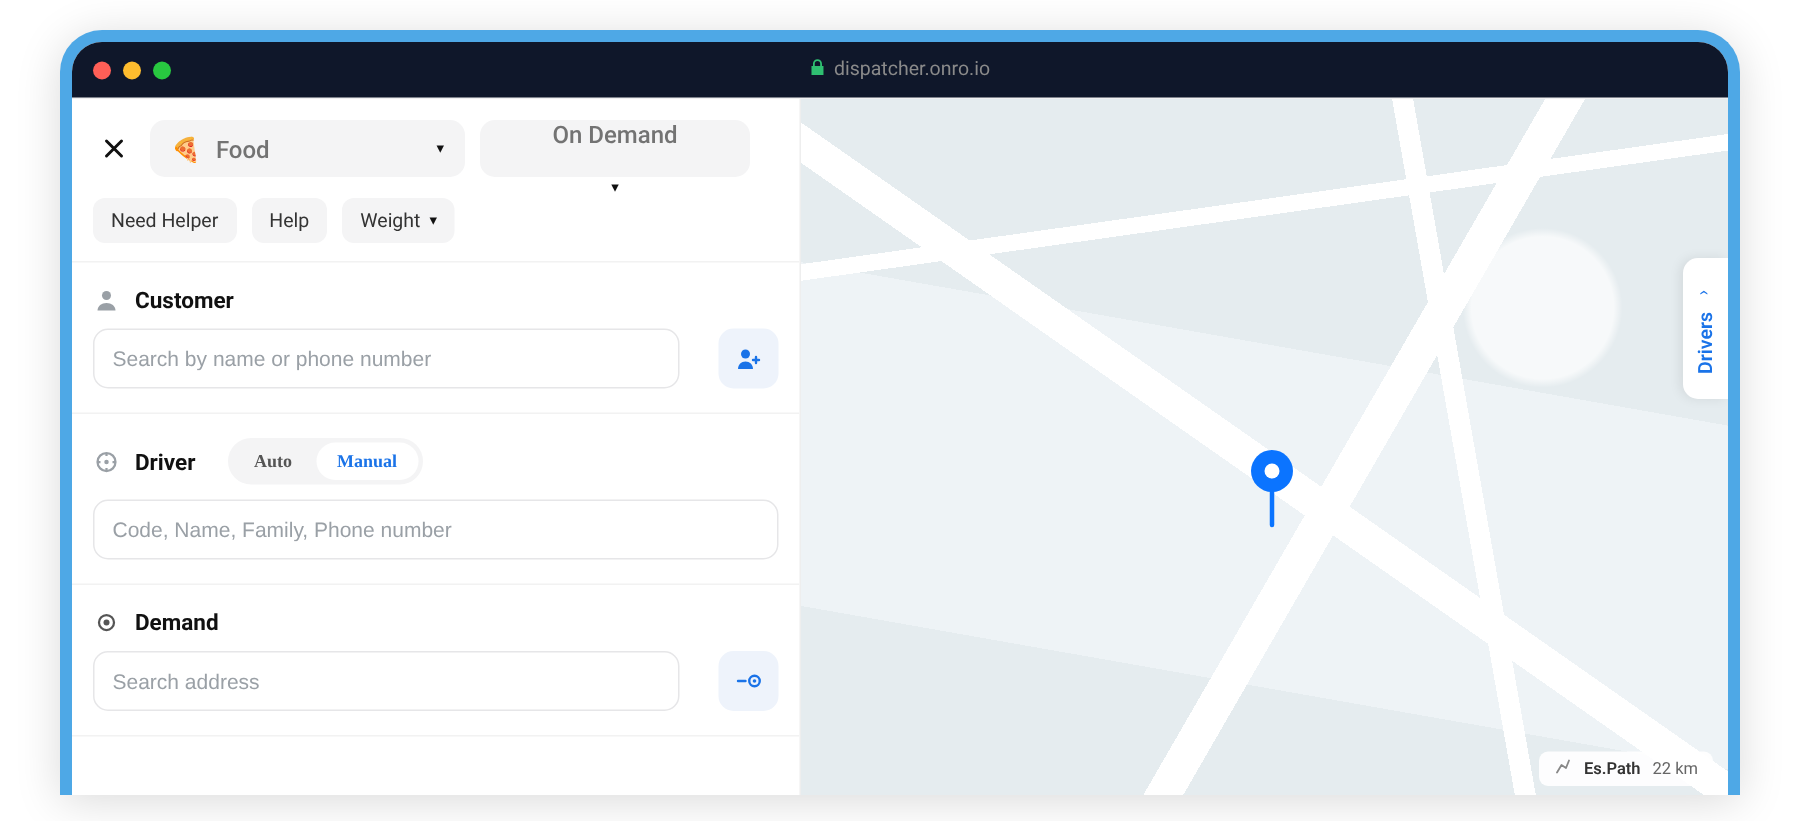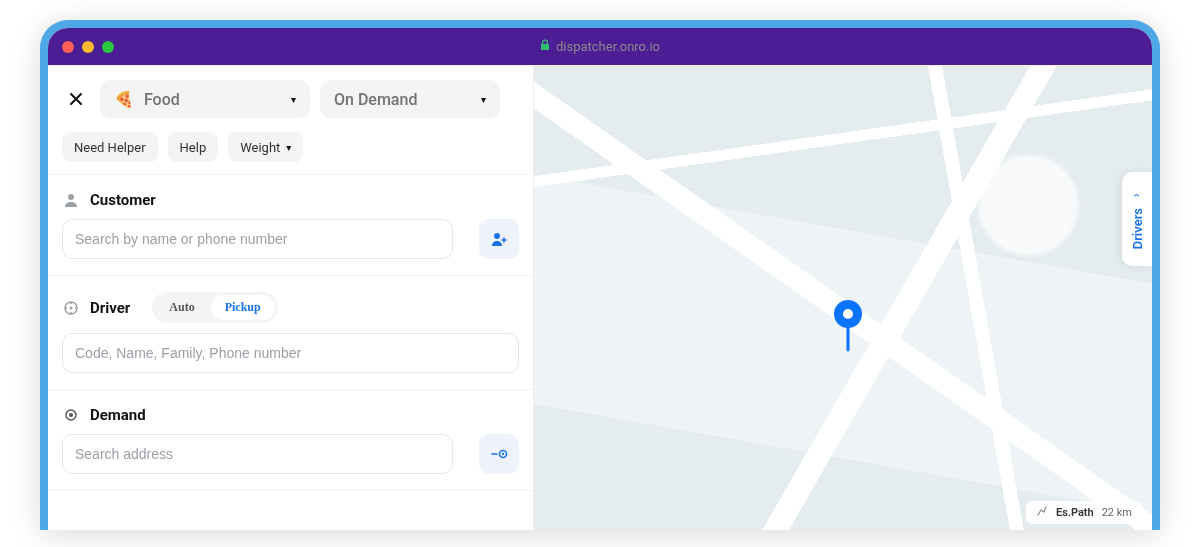--- a/index.html
+++ b/index.html
@@ -18,21 +18,21 @@
       position: relative;
       background: #fff;
       box-shadow: 0 4px 30px rgba(0,0,0,0.15);
     }
     
     .chrome {
       height: 38px;
       display: flex;
       align-items: center;
       padding: 0 14px;
-      background: #4c1d95;
+      background: #0f172a;
       border-bottom: 1px solid #f0f0f0;
       position: relative;
       text-decoration: underline;
     }
     .traffic { display: flex; gap: 8px; }
     .dot { width: 12px; height: 12px; border-radius: 50%; }
     .dot-close { background: #ff5f57; }
     .dot-min { background: #febc2e; }
     .dot-max { background: #28c840; }
     .addr {
@@ -69,21 +69,21 @@
       align-items: center;
       padding: 0 14px;
       gap: 10px;
       cursor: pointer;
     }
     .pill-emoji { font-size: 16px; }
     .pill-label { font-size: 16px; color: #737373; font-weight: 500; }
     .pill-flex { flex: 1; }
     .caret { font-size: 10px; color: #111; }
     .pill.food { width: 210px; }
-    .pill.demand { width: 180px; }
+    .pill.demand { width: 180px; flex-direction: column; }
     .chips { display: flex; gap: 10px; margin-top: 14px; }
     .chip {
       height: 30px;
       background: #f4f4f5;
       border-radius: 8px;
       padding: 0 12px;
       display: flex;
       align-items: center;
       gap: 6px;
       font-size: 13px;
@@ -276,21 +276,21 @@
           <span class="sect-ic">
             <svg width="16" height="16" viewBox="0 0 16 16">
                 <circle cx="8" cy="8" r="6" fill="none" stroke="#9aa0a6" stroke-width="1.5"></circle>
                 <circle cx="8" cy="8" r="1.5" fill="#9aa0a6"></circle>
                 <path d="M8 2v2M8 12v2M2 8h2M12 8h2" stroke="#9aa0a6" stroke-width="1.5"></path>
               </svg>
           </span>
           <span class="sect-title">Driver</span>
           <span class="toggle">
             <span class="tgl-opt tgl-auto">Auto</span>
-            <span class="tgl-opt tgl-manual">Pickup</span>
+            <span class="tgl-opt tgl-manual">Manual</span>
           </span>
         </div>
         <div class="inp-row">
           <input class="text-in" placeholder="Code, Name, Family, Phone number" style="">
         </div>
       </div>
 
       <div class="sect">
         <div class="sect-hd">
           <span class="sect-ic">

